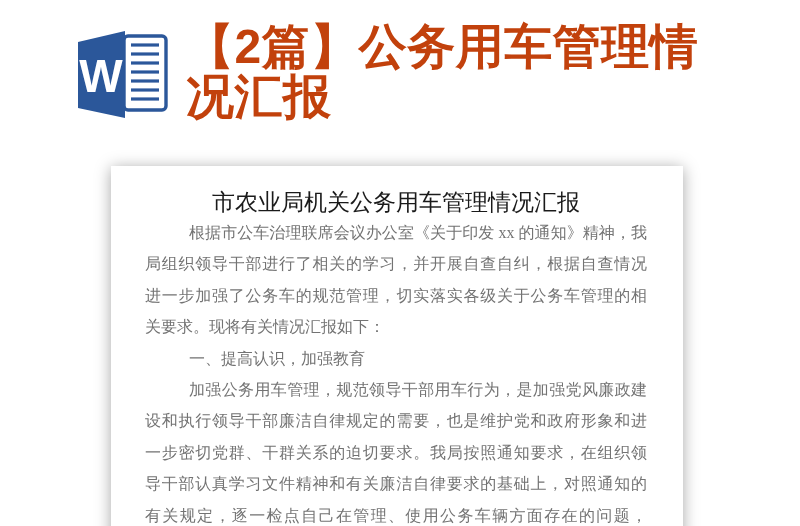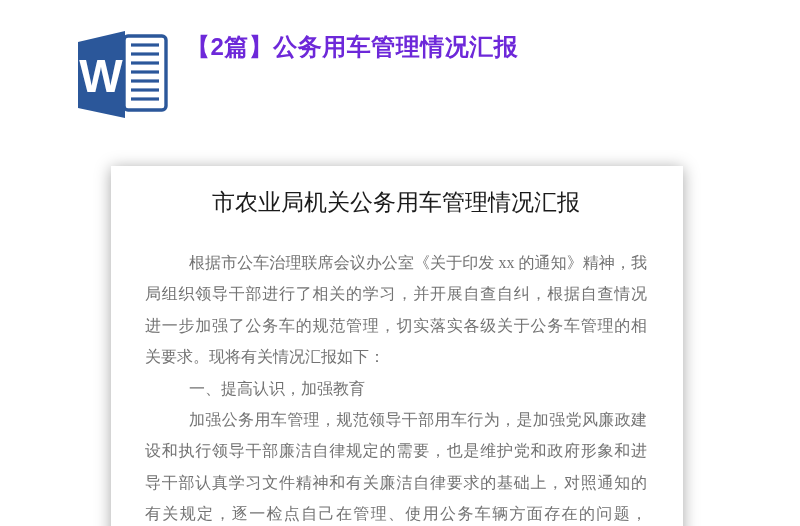--- a/index.html
+++ b/index.html
@@ -21,44 +21,44 @@
     border-bottom: 3px solid #c9c9c9;
   }
 
   
   .header { position: absolute; left: 0; top: 0; width: 800px; height: 140px; background: #ffffff; }
   .word-icon { position: absolute; left: 58px; top: 14px; }
   .header-title {
     position: absolute;
     left: 186px; top: 22px;
     width: 560px;
-    font-size: 24px;
+    font-size: 48px;
     font-weight: 700;
     line-height: 50px;
-    color: #6d28d9;
+    color: #c2410c;
     letter-spacing: 0.5px;
   }
 
   
   .page {
     position: absolute;
     left: 111px; top: 166px;
     width: 572px; height: 420px;
     background: #ffffff;
     box-shadow: 0 2px 15px rgba(0,0,0,0.35);
     box-sizing: border-box;
     padding: 25px 36px 0 34px;
     color: #202020;
     font-family: "Liberation Serif", "DejaVu Serif", serif;
   }
   .doc-title {
     text-align: center;
     font-size: 23px;
     line-height: 24px;
-    margin-bottom: 32px;
+    margin-bottom: 2px;
     color: #1a1a1a;
     white-space: nowrap;
   }
   .doc-body { }
   .doc-line {
     font-size: 16px;
     height: 31.4px;
     line-height: 31.4px;
     text-align: justify;
     text-align-last: justify;
@@ -104,18 +104,19 @@
     <div class="doc-title">市农业局机关公务用车管理情况汇报</div>
     <div class="doc-body">
 
     <div class="doc-line indent">根据市公车治理联席会议办公室《关于印发 xx 的通知》精神，我</div>
         <div class="doc-line">局组织领导干部进行了相关的学习，并开展自查自纠，根据自查情况</div>
         <div class="doc-line">进一步加强了公务车的规范管理，切实落实各级关于公务车管理的相</div>
         <div class="doc-line no-fill">关要求。现将有关情况汇报如下：</div>
         <div class="doc-line indent no-fill">一、提高认识，加强教育</div>
         <div class="doc-line indent">加强公务用车管理，规范领导干部用车行为，是加强党风廉政建</div>
         <div class="doc-line">设和执行领导干部廉洁自律规定的需要，也是维护党和政府形象和进</div>
+        <div class="doc-line">一步密切党群、干群关系的迫切要求。我局按照通知要求，在组织领</div>
         <div class="doc-line">导干部认真学习文件精神和有关廉洁自律要求的基础上，对照通知的</div>
         <div class="doc-line">有关规定，逐一检点自己在管理、使用公务车辆方面存在的问题，</div>
       </div>
   </div>
 
 </div>
 
 </body></html>

